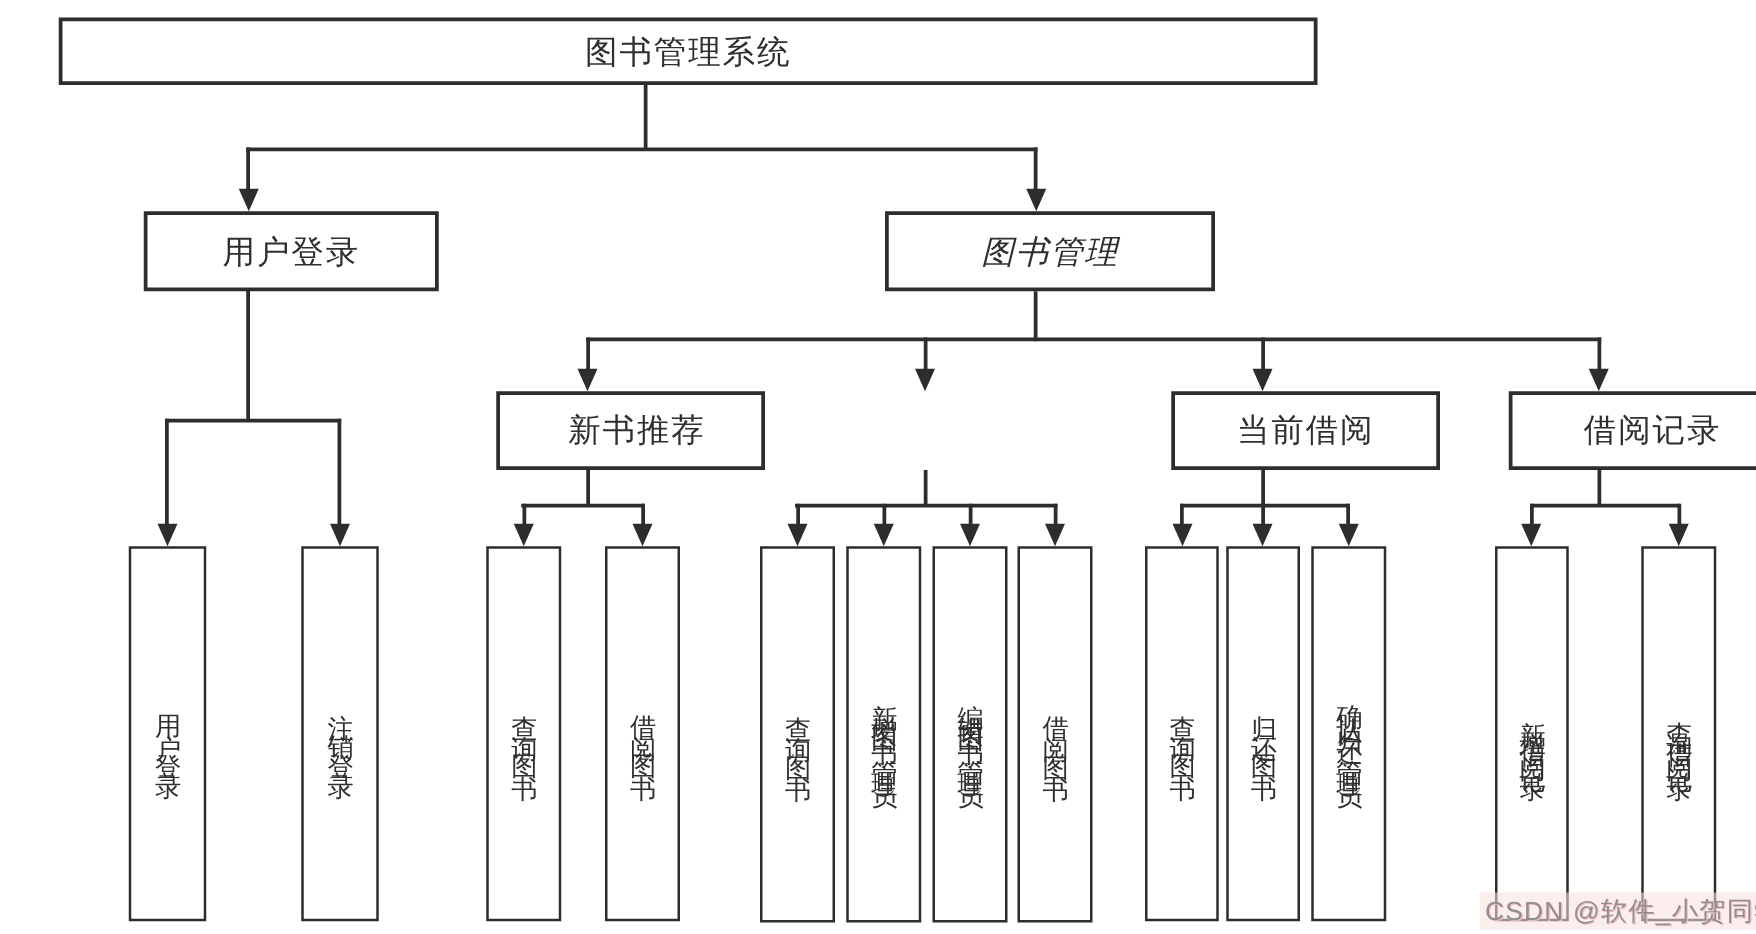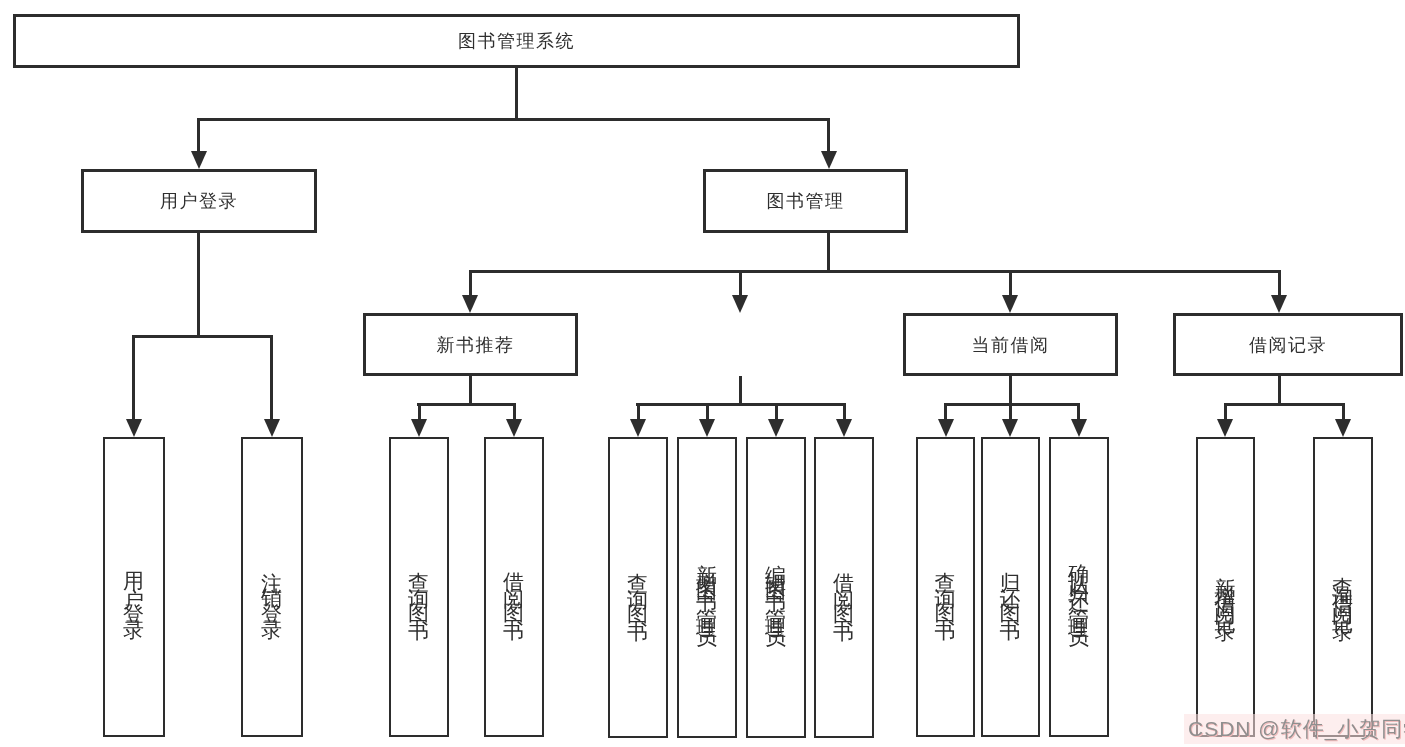--- a/index.html
+++ b/index.html
@@ -10,21 +10,21 @@
     --wm-pink:#f2bcbc;
   }
   html,body{margin:0;padding:0;background:var(--bg);}
   .stage{
     position:relative;width:1405px;height:747px;background:var(--bg);
     font-family:"Liberation Sans",sans-serif;overflow:hidden;
   }
   .hbox{
     position:absolute;box-sizing:border-box;border:3px solid var(--line);
     background:var(--bg);display:flex;align-items:center;justify-content:center;
-    font-size:18px;color:var(--text);letter-spacing:1.5px;white-space:nowrap;
+    font-size:26px;color:var(--text);letter-spacing:1.5px;white-space:nowrap;margin-left:34px;
   }
   .vbox{
     position:absolute;box-sizing:border-box;border:2px solid var(--line);
     background:var(--bg);display:flex;align-items:center;justify-content:center;
     writing-mode:vertical-rl;text-orientation:mixed;
     font-size:21px;color:var(--text);letter-spacing:9px;line-height:1;
   }
   .vbox.loose{letter-spacing:16px;}
   .ln{position:absolute;background:var(--line);}
   .ar{
@@ -40,21 +40,21 @@
 </style>
 </head>
 <body>
 
 <div class="stage">
 
   <div class="hbox" style="left:13px;top:14px;width:1007px;height:54px;">图书管理系统</div>
 
   <div class="hbox" style="left:81px;top:169px;width:236px;height:64px;">用户登录</div>
 
-  <div class="hbox" style="left:703px;top:169px;width:205px;height:64px;">图书管理</div>
+  <div class="hbox" style="left:674px;top:169px;width:264px;height:64px;font-style:italic;">图书管理</div>
 
   <div class="hbox" style="left:363px;top:313px;width:215px;height:63px;padding-left:10px;">新书推荐</div>
 
 
   <div class="hbox" style="left:903px;top:313px;width:215px;height:63px;font-family:Liberation Serif, serif;">当前借阅</div>
 
   <div class="hbox" style="left:1173px;top:313px;width:230px;height:63px;">借阅记录</div>
 
   <div class="vbox loose" style="left:103px;top:437px;width:62px;height:300px;">用户登录</div>
 

